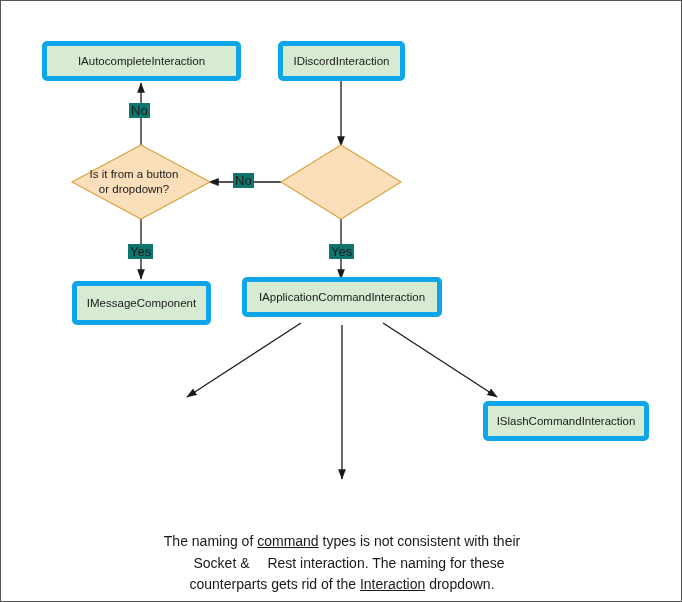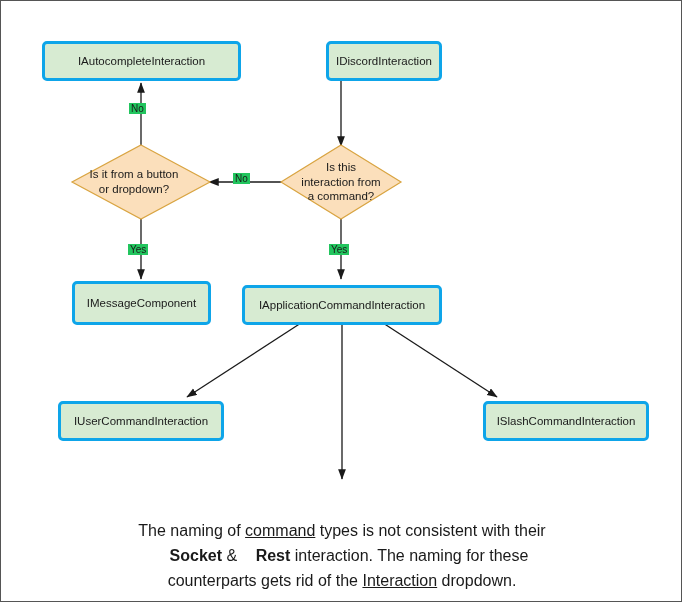--- a/index.html
+++ b/index.html
@@ -33,21 +33,21 @@
     display: flex;
     align-items: center;
     justify-content: center;
     text-align: center;
     font-size: 11.5px;
     color: #1a1a1a;
     line-height: 1.25;
   }
   .node.rect {
     background: #d7ebd2;
-    border: 3px solid #0ea5e9;
+    border: 5px solid #0ea5e9;
     border-radius: 5px;
   }
   .diamond-wrap {
     position: absolute;
   }
   .diamond-label {
     position: absolute;
     left: 0;
     top: 0;
     width: 100%;
@@ -57,37 +57,37 @@
     justify-content: center;
     text-align: center;
     font-size: 11.5px;
     color: #1a1a1a;
     line-height: 1.3;
     padding: 0 18px;
     box-sizing: border-box;
   }
   .edge-label {
     position: absolute;
-    font-size: 10px;
+    font-size: 13px;
     color: #1a1a1a;
-    background: #22c55e;
+    background: #0f766e;
     padding: 0 2px;
     white-space: nowrap;
   }
   .caption {
     position: absolute;
     left: 80px;
-    top: 518px;
+    top: 530px;
     width: 522px;
     text-align: center;
-    font-size: 16px;
+    font-size: 14px;
     color: #1a1a1a;
     line-height: 1.55;
   }
-  .caption b { font-weight: bold; padding-left: 14px; }
+  .caption b { font-weight: normal; padding-left: 14px; }
   .caption u { text-decoration: underline; }
 </style>
 </head>
 <body>
 
 <div id="canvas">
 
   <svg class="edges" viewBox="0 0 682 602">
     <defs>
       <marker id="arrow" markerWidth="9" markerHeight="9" refX="7.5" refY="3" orient="auto" markerUnits="strokeWidth">
@@ -112,43 +112,37 @@
     <line x1="341" y1="324" x2="341" y2="478" stroke="#1a1a1a" stroke-width="1.3" marker-end="url(#arrow)"></line>
 
     <polygon points="140,144 209,181 140,218 71,181" fill="#fbdfbb" stroke="#d9a441" stroke-width="1.2"></polygon>
     <polygon points="340,144 400,181 340,218 280,181" fill="#fbdfbb" stroke="#d9a441" stroke-width="1.2"></polygon>
   </svg>
 
   <div class="node rect" style="left:41px; top:40px; width:199px; height:40px;">
     <span>IAutocompleteInteraction</span>
   </div>
 
-  <div class="node rect" style="left:277px; top:40px; width:116px; height:40px;margin-left:48px;">
+  <div class="node rect" style="left:277px; top:40px; width:127px; height:40px;">
     <span>IDiscordInteraction</span>
   </div>
 
   <div class="diamond-wrap" style="left:64px; top:144px; width:138px; height:74px;">
     <div class="diamond-label">Is it from a button or dropdown?</div>
   </div>
 
-  <div class="diamond-wrap" style="left:280px; top:144px; width:120px; height:74px;">
-    <div class="diamond-label">Is this interaction from a command?</div>
-  </div>
 
   <div class="node rect" style="left:71px; top:280px; width:139px; height:44px;">
     <span>IMessageComponent</span>
   </div>
 
-  <div class="node rect" style="left:241px; top:284px; width:200px; height:40px;">
+  <div class="node rect" style="left:241px; top:276px; width:200px; height:40px;">
     <span>IApplicationCommandInteraction</span>
   </div>
 
-  <div class="node rect" style="left:57px; top:400px; width:166px; height:40px;">
-    <span>IUserCommandInteraction</span>
-  </div>
 
   <div class="node rect" style="left:458px; top:400px; width:166px; height:40px;margin-left:24px;">
     <span>ISlashCommandInteraction</span>
   </div>
 
 
   <div class="edge-label" style="left:128px; top:102px;">No</div>
 
   <div class="edge-label" style="left:232px; top:172px;">No</div>
 

